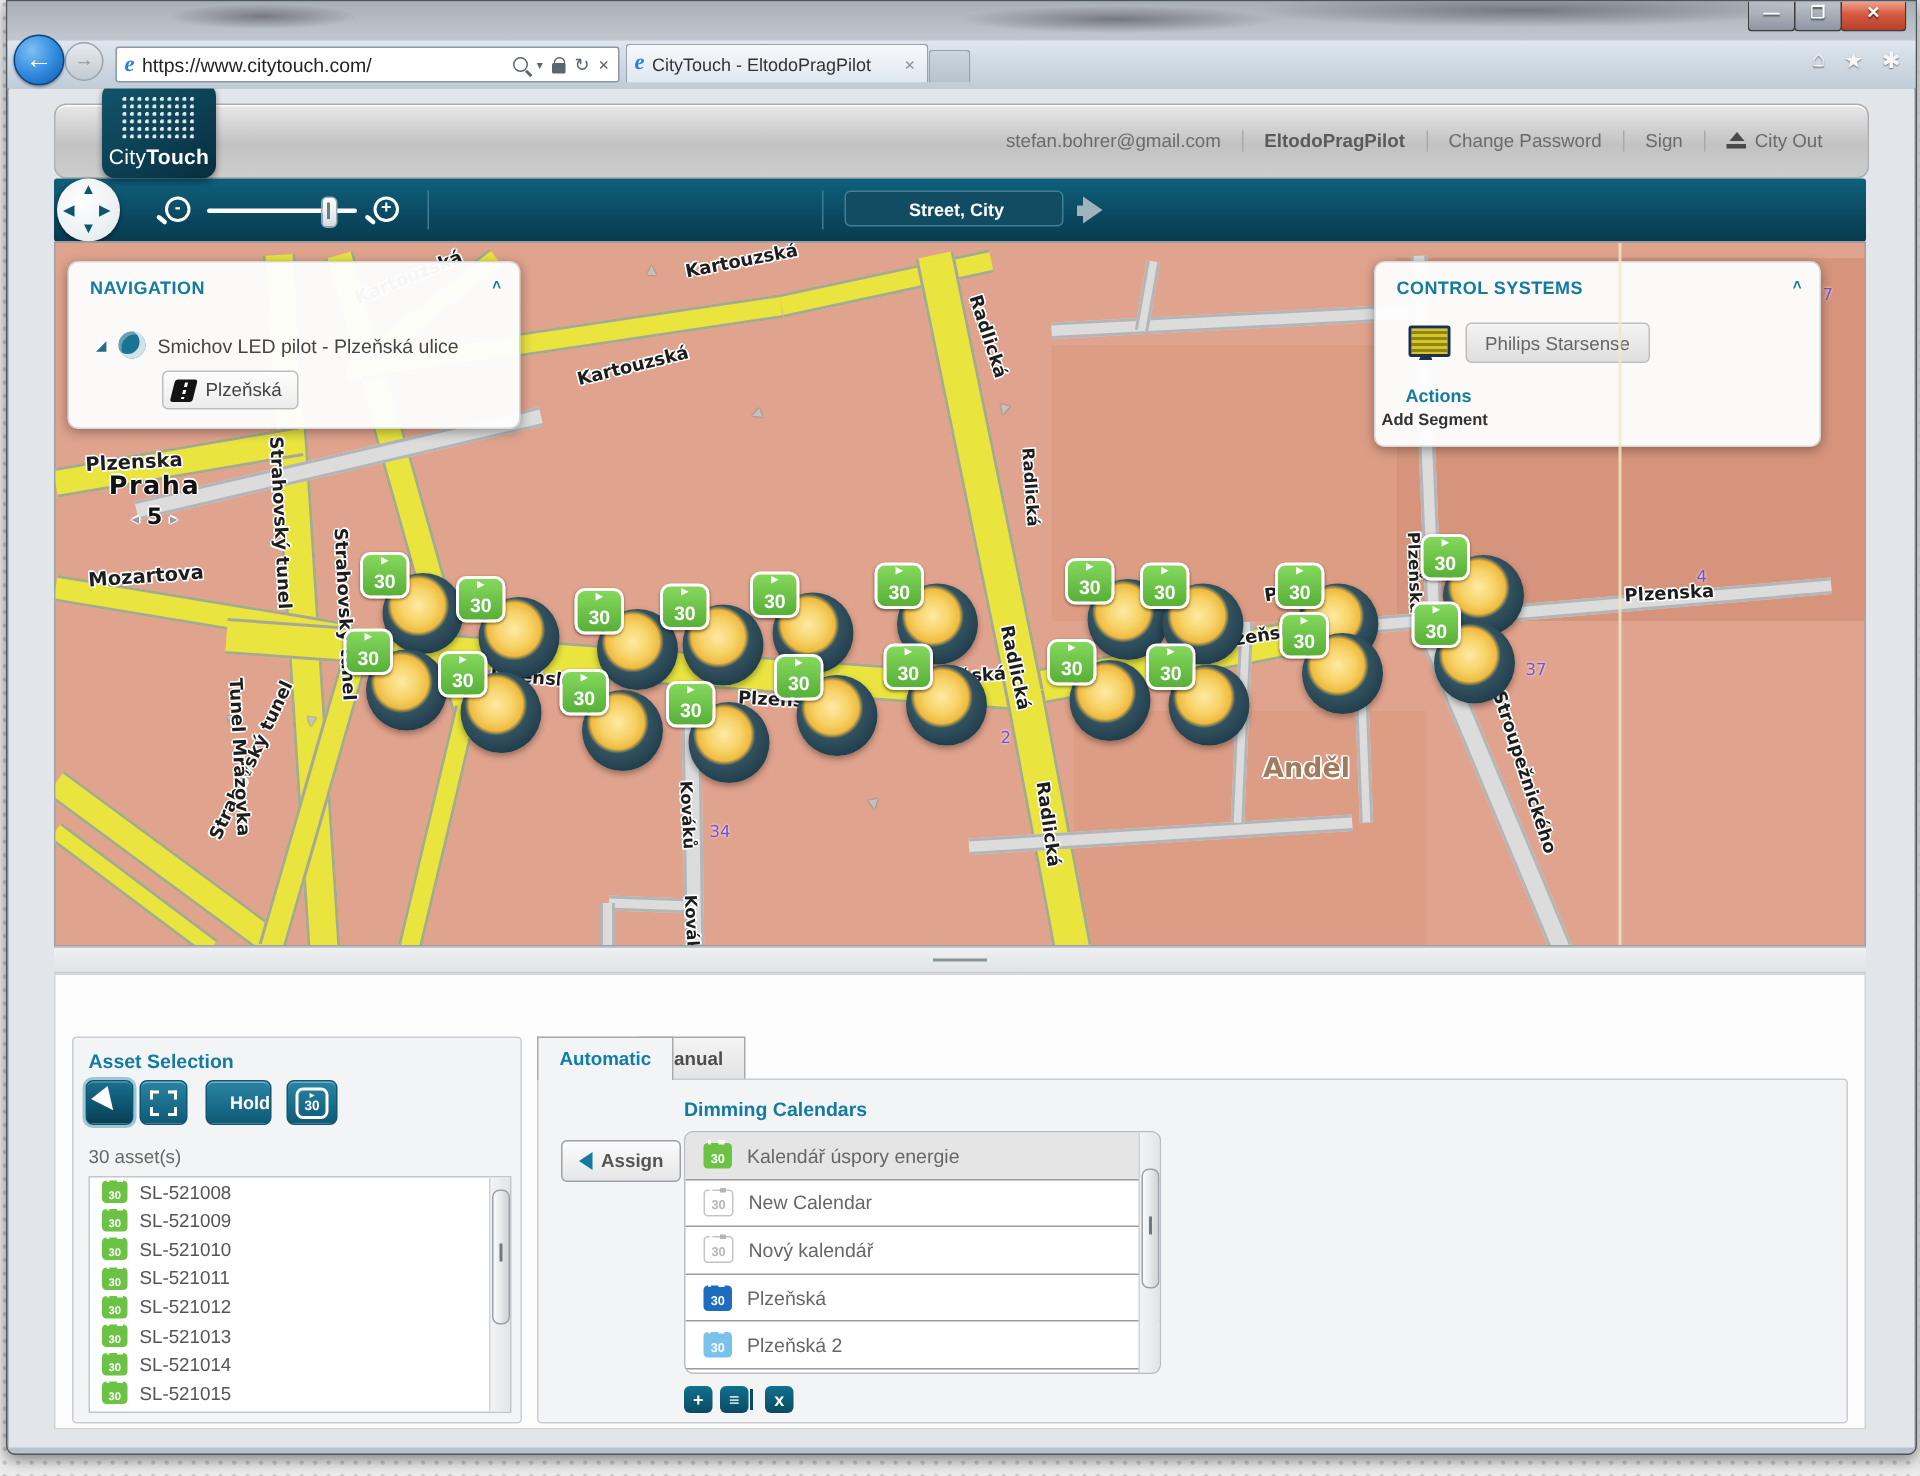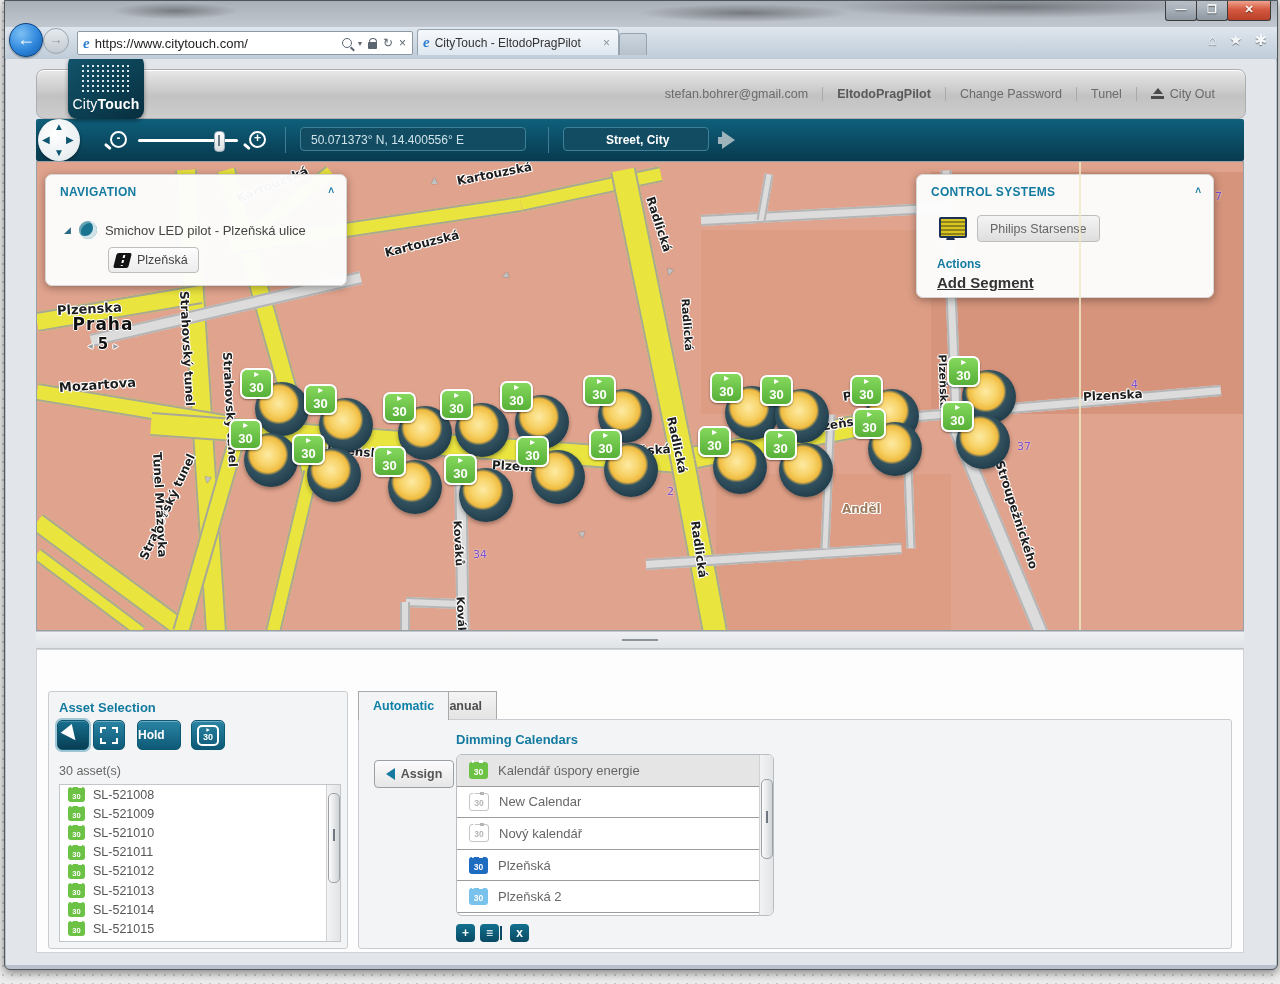--- a/index.html
+++ b/index.html
@@ -136,21 +136,21 @@
   .roadic::after{content:"";position:absolute;left:6.5px;top:2px;width:2px;height:11px;
     background:repeating-linear-gradient(#fff 0 3px,transparent 3px 5px);}
   #ctrlpanel{left:879px;top:12px;width:296px;height:122px;}
   .monitor{position:absolute;left:22px;top:42px;width:24px;height:17px;border:2.5px solid #1c2f55;border-radius:2px;
     background:repeating-linear-gradient(#d8c520 0 2px,#8f841c 2px 4px);}
   .monitor::after{content:"";position:absolute;left:5px;top:17px;width:9px;height:4px;background:#1c2f55;
     clip-path:polygon(20% 0,80% 0,100% 100%,0 100%);}
   .sysbtn{position:absolute;left:60px;top:40px;height:25px;padding:0 12px;display:flex;align-items:center;
     background:linear-gradient(#f4f4f4,#dedede);border:1px solid #bdbdbd;border-radius:4px;font-size:12.5px;color:#666;}
   .actions-lbl{position:absolute;left:20px;top:82px;font-size:12px;font-weight:bold;color:#137aa0;}
-  .addseg{position:absolute;left:20px;top:99px;font-size:15px;font-weight:bold;color:#333;text-decoration:underline;}
+  .addseg{position:absolute;left:4px;top:99px;font-size:11px;font-weight:bold;color:#333;}
   
   #divider{position:absolute;left:0;top:572px;width:1208px;height:18px;background:linear-gradient(#eef0f2,#e0e3e6);
     border-top:1px solid #c2c6ca;border-bottom:1px solid #c2c6ca;box-sizing:border-box;}
   #divhandle{position:absolute;left:586px;top:7px;width:36px;height:4px;border-top:2px solid #8d9499;}
   
   #bottomcard{position:absolute;left:0;top:590px;width:1208px;height:304px;background:#fdfdfd;
     border:1px solid #d0d3d6;box-sizing:border-box;}
   
   #tabstrip{position:absolute;left:0;top:594px;height:31px;display:flex;z-index:4;}
   .maintab{min-width:86px;padding:0 16px;height:30px;line-height:30px;text-align:center;
@@ -250,21 +250,21 @@
   </div>
 
   <div id="page">
     <div id="app">
 
       <div id="headerbar">
         <div id="headerlinks">
           <span class="item">stefan.bohrer@gmail.com</span>
           <span class="item proj">EltodoPragPilot</span>
           <span class="item">Change Password</span>
-          <span class="item">Tunel</span>
+          <span class="item">Sign</span>
           <span class="item"><span class="signout-ic"></span><span>City Out</span></span>
         </div>
       </div>
       <div id="logo">
         <div class="dots"></div>
         <div class="word"><span>City</span><b>Touch</b></div>
       </div>
 
       <div id="maptoolbar">
         <div id="pancircle">
@@ -276,21 +276,20 @@
         <span class="mag" style="position:absolute;left:74px;top:12px;">
             <span class="sign">-</span>
           </span>
         <div id="zoomtrack">
           <div id="zoomhandle"></div>
         </div>
         <span class="mag" style="position:absolute;left:213px;top:12px;">
             <span class="sign">+</span>
           </span>
         <div class="tbsep" style="left:249px;"></div>
-        <div class="tbfield" style="left:264px;width:226px;">50.071373° N,  14.400556° E</div>
         <div class="tbsep" style="left:512px;"></div>
         <div class="tbfield" style="left:527px;width:146px;color:#fff;font-weight:bold;padding-left:42px;">Street, City</div>
         <div id="gobtn"></div>
       </div>
 
       <div id="map">
 
       <div class="bldg" style="left: 894px; top: 10px; width: 314px; height: 242px; background: rgb(214, 148, 124);"></div>
           <div class="bldg" style="left: 664px; top: 68px; width: 230px; height: 184px; background: rgb(220, 157, 132);"></div>
           <div class="bldg" style="left: 679px; top: 312px; width: 235px; height: 158px; background: rgb(220, 157, 132);"></div>
@@ -344,21 +343,21 @@
           <div class="mlabel" style="left: 290px; top: 280px; font-size: 12px; transform: rotate(5deg);">Plzeňská</div>
           <div class="mlabel" style="left: 455px; top: 296px; font-size: 12px; transform: rotate(3deg);">Plzeňská</div>
           <div class="mlabel" style="left: 574px; top: 284px; font-size: 12px; transform: rotate(-4deg);">Plzeňská</div>
           <div class="mlabel" style="left: 806px; top: 228px; font-size: 12px; transform: rotate(-8deg);">Plz</div>
           <div class="mlabel" style="left: 782px; top: 258px; font-size: 12px; transform: rotate(-9deg);">lzeňská</div>
           <div class="mlabel" style="left: 905px; top: 186px; font-size: 11px; transform: rotate(88deg);">Plzeňská</div>
           <div class="mlabel" style="left: 1046px; top: 228px; font-size: 12px; transform: rotate(-3deg);">Plzenska</div>
           <div class="mlabel" style="left: 420px; top: 352px; font-size: 11px; transform: rotate(87deg);">Kováků</div>
           <div class="mlabel" style="left: 423px; top: 428px; font-size: 11px; transform: rotate(87deg);">Kováků</div>
           <div class="mlabel" style="left: 962px; top: 292px; font-size: 12px; transform: rotate(72deg);">Stroupežnického</div>
-          <div class="mlabel" style="left: 805px; top: 340px; font-size: 12px; transform: rotate(0deg); color: rgb(160, 124, 94);">Anděl</div>
+          <div class="mlabel" style="left: 805px; top: 340px; font-size: 18px; transform: rotate(0deg); color: rgb(160, 124, 94);">Anděl</div>
           <div class="mnum" style="left: 630px; top: 323px;">2</div>
           <div class="mnum" style="left: 436px; top: 386px;">34</div>
           <div class="mnum" style="left: 1094px; top: 216px;">4</div>
           <div class="mnum" style="left: 980px; top: 278px;">37</div>
           <div class="mnum" style="left: 1178px; top: 28px;">7</div>
           <div class="marker" style="left: 245px; top: 247px;">
             <div class="badge">30</div>
           </div>
           <div class="marker" style="left: 309px; top: 263px;">
             <div class="badge">30</div>
@@ -453,21 +452,21 @@
 
 
       <div id="leftpanel">
         <div class="paneltitle">Asset Selection</div>
         <div class="toolbtn sel" style="left:8px;width:30px;">
             <span class="cursor-ic"></span>
           </div>
         <div class="toolbtn" style="left:44px;width:30px;">
             <span class="marquee-ic"></span>
           </div>
-        <div class="toolbtn" style="left:88px;width:42px;font-size:12px;font-weight:bold;text-align:left;line-height:28px;">Hold</div>
+        <div class="toolbtn" style="left:88px;width:42px;font-size:12px;font-weight:bold;text-align:right;line-height:28px;">Hold</div>
         <div class="toolbtn" style="left:142px;width:32px;">
             <span class="badge-ic">30</span>
           </div>
         <div id="assetcount">30 asset(s)</div>
         <div id="assetlist">
 
         <div class="assetrow">
               <div class="calic green">30</div>
               <span>SL-521008</span>
             </div>

